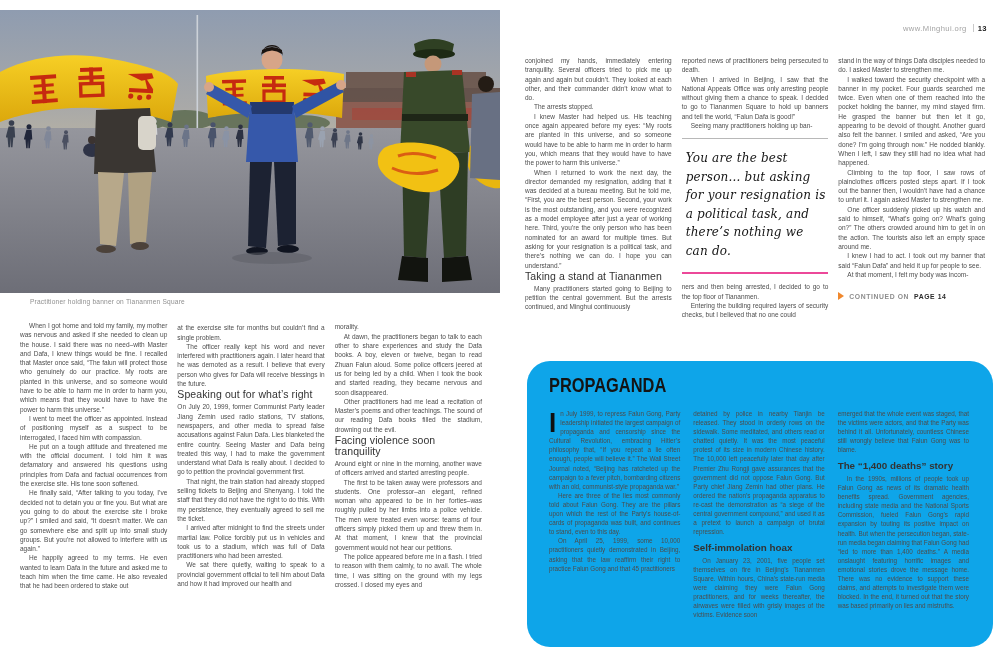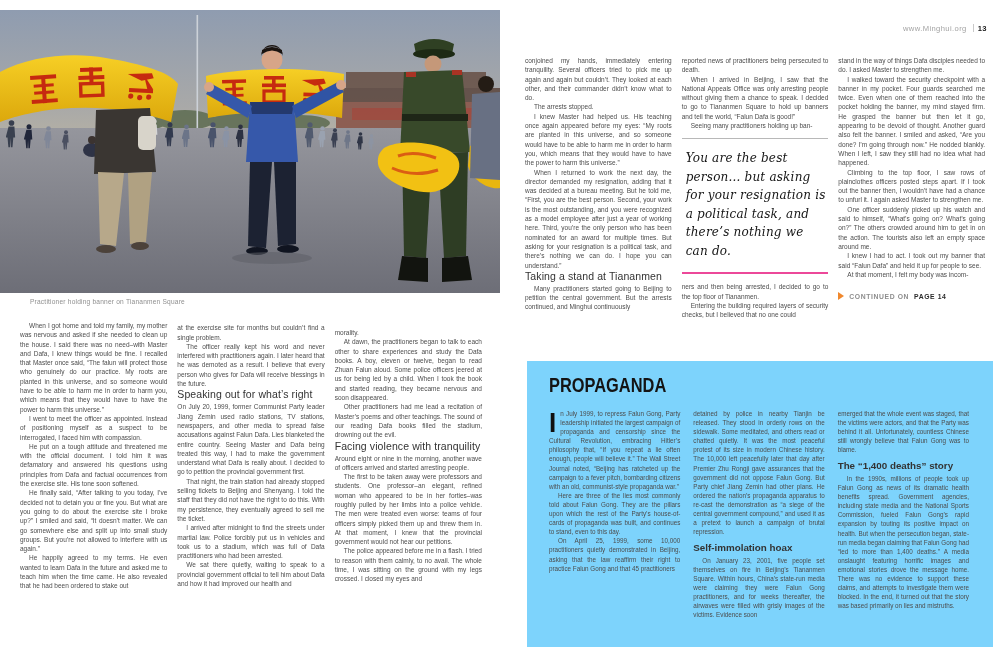--- a/index.html
+++ b/index.html
@@ -28,21 +28,21 @@
   .continued{margin-top:13px;display:flex;align-items:center;gap:5px;}
   .tri{width:0;height:0;border-left:6px solid #f0882d;border-top:4px solid transparent;border-bottom:4px solid transparent;}
   .cont-label{font-size:6.8px;color:#8d8d8d;font-weight:700;letter-spacing:.6px;}
   .cont-target{font-size:6.8px;color:#2b2b2b;font-weight:700;letter-spacing:.6px;}
   
   .pg-header{position:absolute;left:525px;top:24px;width:462px;text-align:right;font-size:7.6px;letter-spacing:.4px;}
   .site{color:#a3a3a3;}
   .pg-sep{display:inline-block;width:1px;height:8px;background:#c9c9c9;margin:0 4px -1px 6px;}
   .pg-num{color:#1b1b1b;font-weight:700;}
   
-  .propaganda{position:absolute;left:527px;top:361px;width:466px;height:286px;background:#7dd3fc;box-sizing:border-box;padding:13px 24px 0 22px;}
+  .propaganda{position:absolute;left:527px;top:361px;width:466px;height:286px;background:#0ea5e9;box-sizing:border-box;padding:13px 24px 0 22px;border-radius:23px;}
   .prop-title{margin:0;font-size:20px;line-height:22px;font-weight:700;color:#141414;letter-spacing:0;}
   .prop-title span{display:inline-block;transform:scaleX(.82);transform-origin:left center;}
   .prop-cols{display:flex;gap:13px;margin-top:13px;}
   .prop-col{flex:1 1 0;min-width:0;}
   .prop-col p{margin:0;font-size:6.3px;line-height:9.1px;text-align:justify;color:#4c4c4c;}
   .prop-col p.ind{text-indent:9px;}
   h4.prop-h{margin:7px 0 2px 0;font-size:9.8px;line-height:10.5px;font-weight:700;color:#333;}
   .dropcap{float:left;font-weight:700;font-size:26px;line-height:26px;color:#101010;margin:0 4px 0 0;transform:scaleY(1.05);transform-origin:top left;}
 </style>
 </head>
@@ -233,21 +233,21 @@
     <h3 class="art-h">Speaking out for what’s right</h3>
     <p>On July 20, 1999, former Communist Party leader Jiang Zemin used radio stations, TV stations, newspapers, and other media to spread false accusations against Falun Dafa. Lies blanketed the entire country. Seeing Master and Dafa being treated this way, I had to make the government understand what Dafa is really about. I decided to go to petition the provincial government first.</p>
     <p class="ind">That night, the train station had already stopped selling tickets to Beijing and Shenyang. I told the staff that they did not have the right to do this. With my persistence, they eventually agreed to sell me the ticket.</p>
     <p class="ind">I arrived after midnight to find the streets under martial law. Police forcibly put us in vehicles and took us to a stadium, which was full of Dafa practitioners who had been arrested.</p>
     <p class="ind">We sat there quietly, waiting to speak to a provincial government official to tell him about Dafa and how it had improved our health and</p>
   </div>
   <div class="col">
     <p>morality.</p>
     <p class="ind">At dawn, the practitioners began to talk to each other to share experiences and study the Dafa books. A boy, eleven or twelve, began to read Zhuan Falun aloud. Some police officers jeered at us for being led by a child. When I took the book and started reading, they became nervous and soon disappeared.</p>
     <p class="ind">Other practitioners had me lead a recitation of Master’s poems and other teachings. The sound of our reading Dafa books filled the stadium, drowning out the evil.</p>
-    <h3 class="art-h">Facing violence with tranquility</h3>
+    <h3 class="art-h">Facing violence soon tranquility</h3>
     <p>Around eight or nine in the morning, another wave of officers arrived and started arresting people.</p>
     <p class="ind">The first to be taken away were professors and students. One professor–an elegant, refined woman who appeared to be in her forties–was roughly pulled by her limbs into a police vehicle. The men were treated even worse: teams of four officers simply picked them up and threw them in. At that moment, I knew that the provincial government would not hear our petitions.</p>
     <p class="ind">The police appeared before me in a flash. I tried to reason with them calmly, to no avail. The whole time, I was sitting on the ground with my legs crossed. I closed my eyes and</p>
   </div>
 </div>
 
 <div class="pg-header">
   <span class="site">www.Minghui.org</span><span class="pg-sep"></span><span class="pg-num">13</span>
 </div>
 

